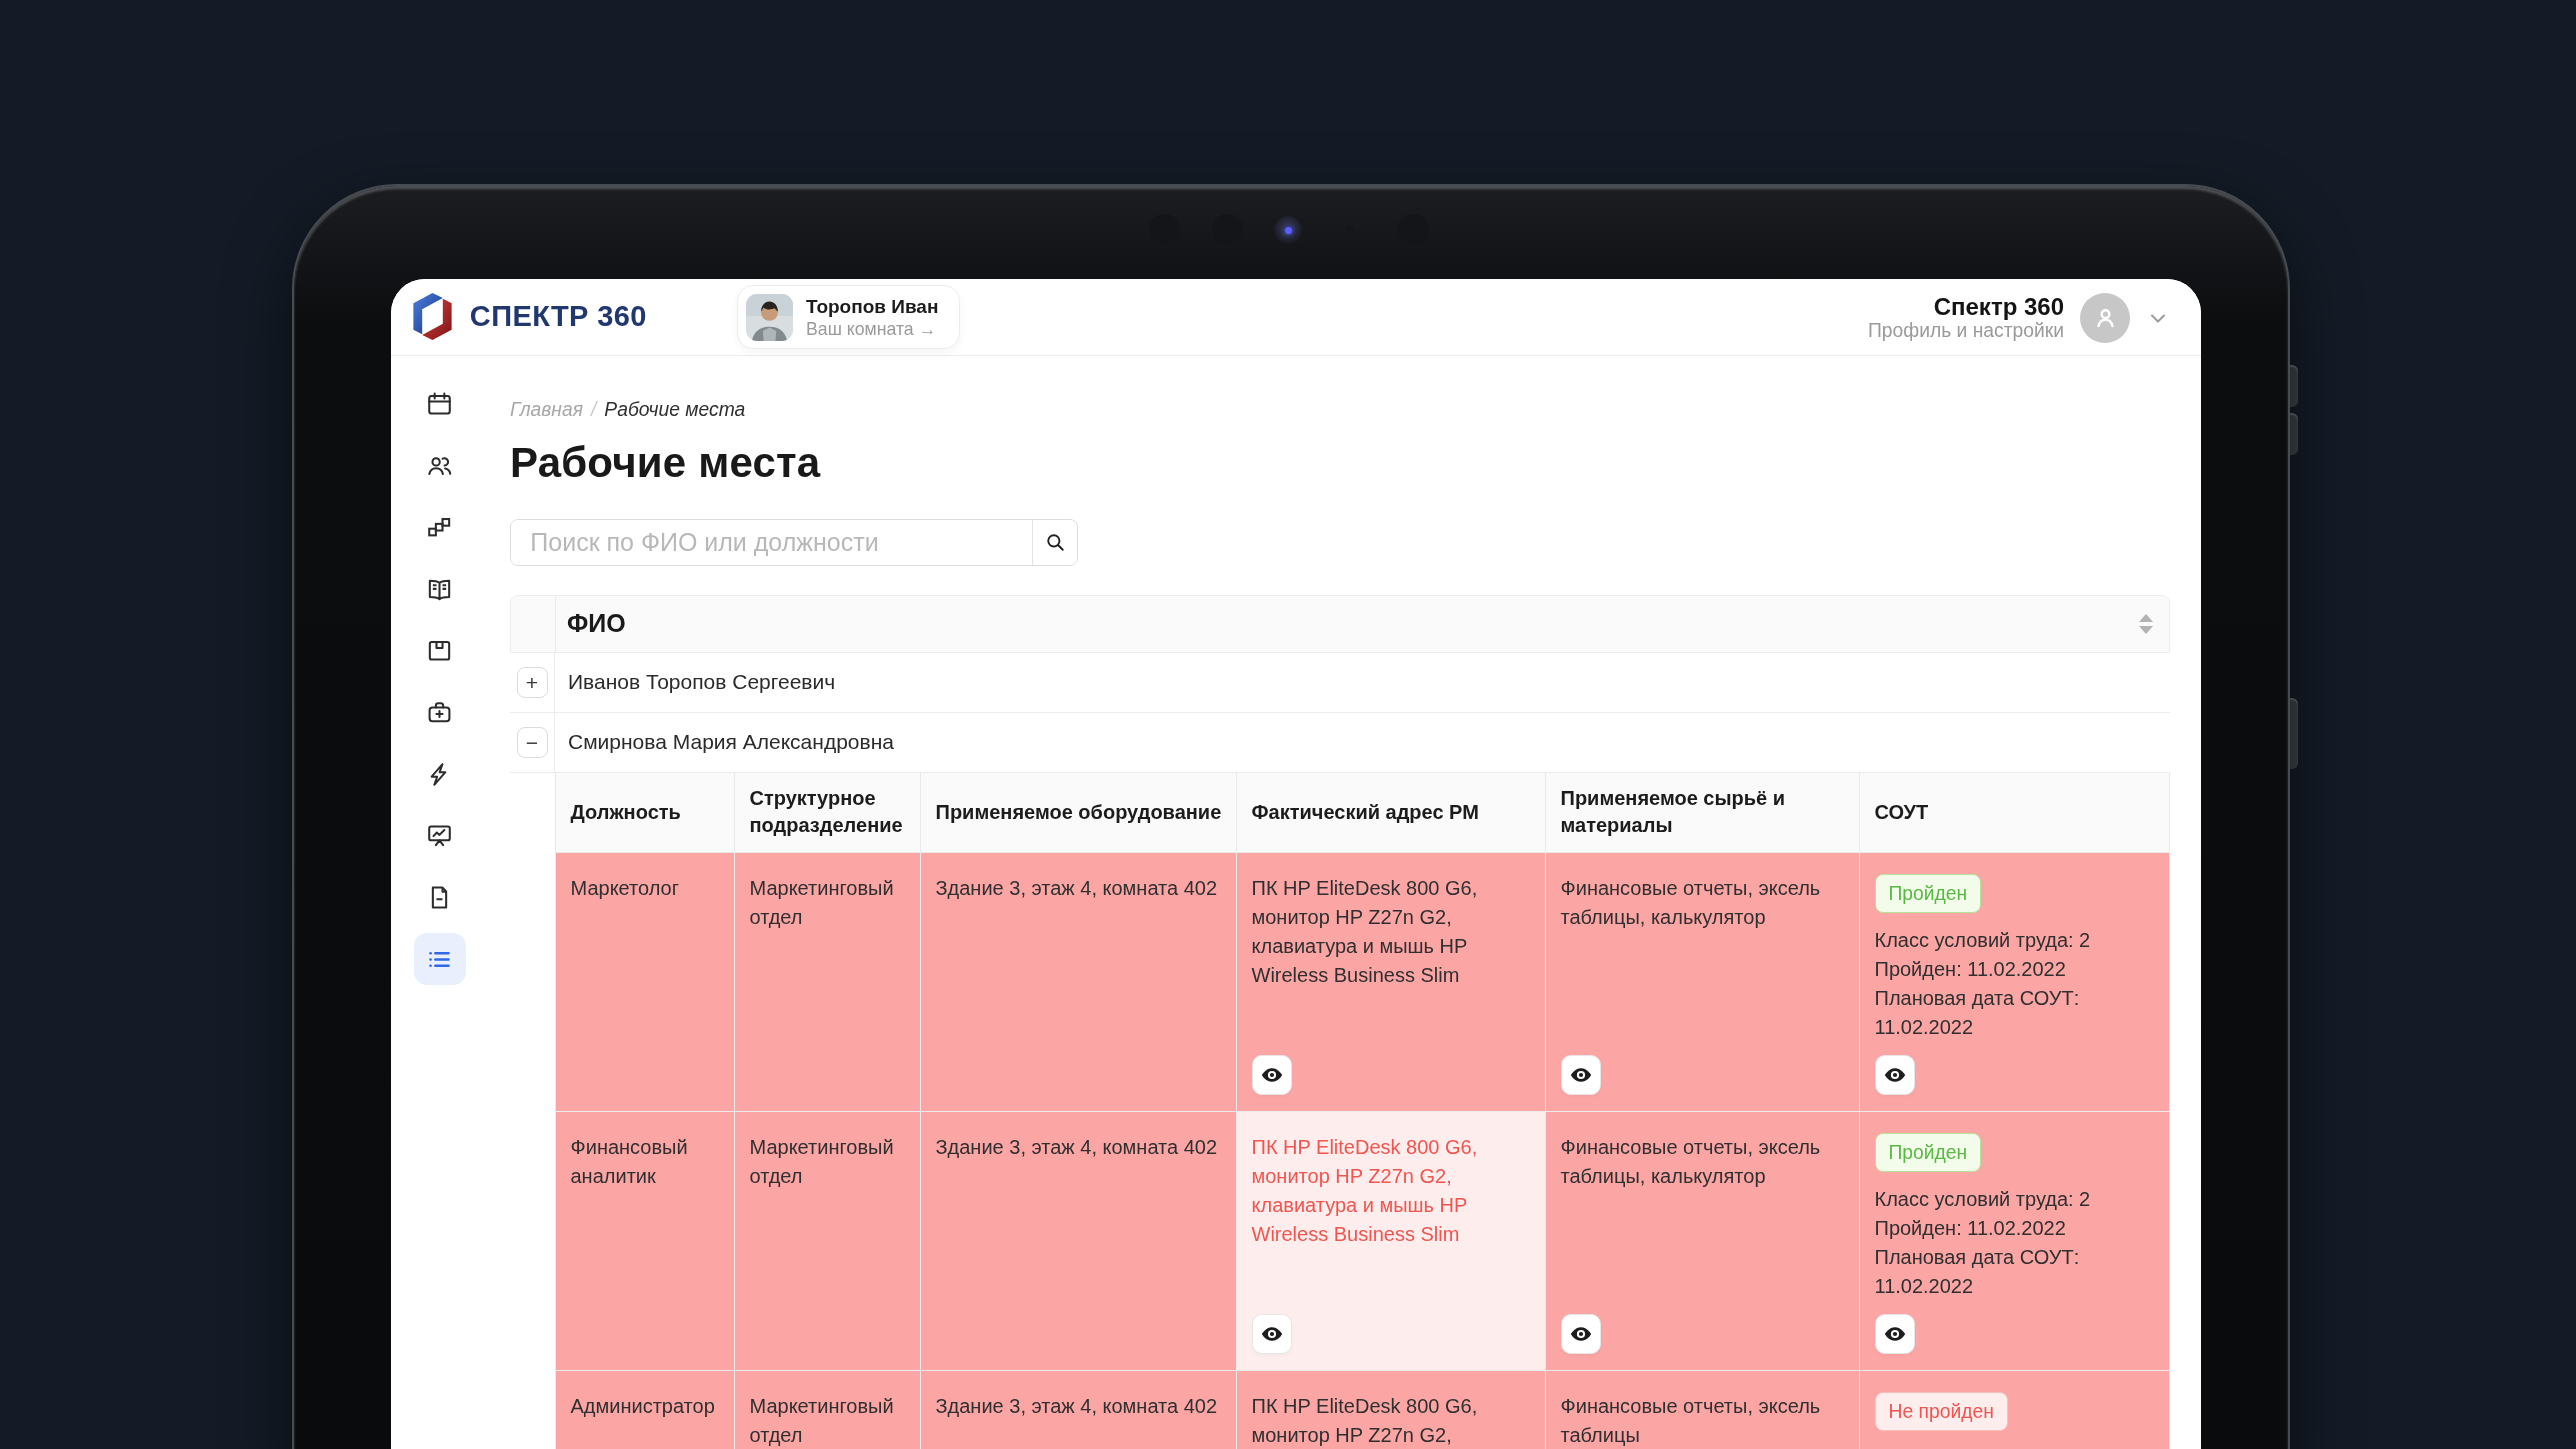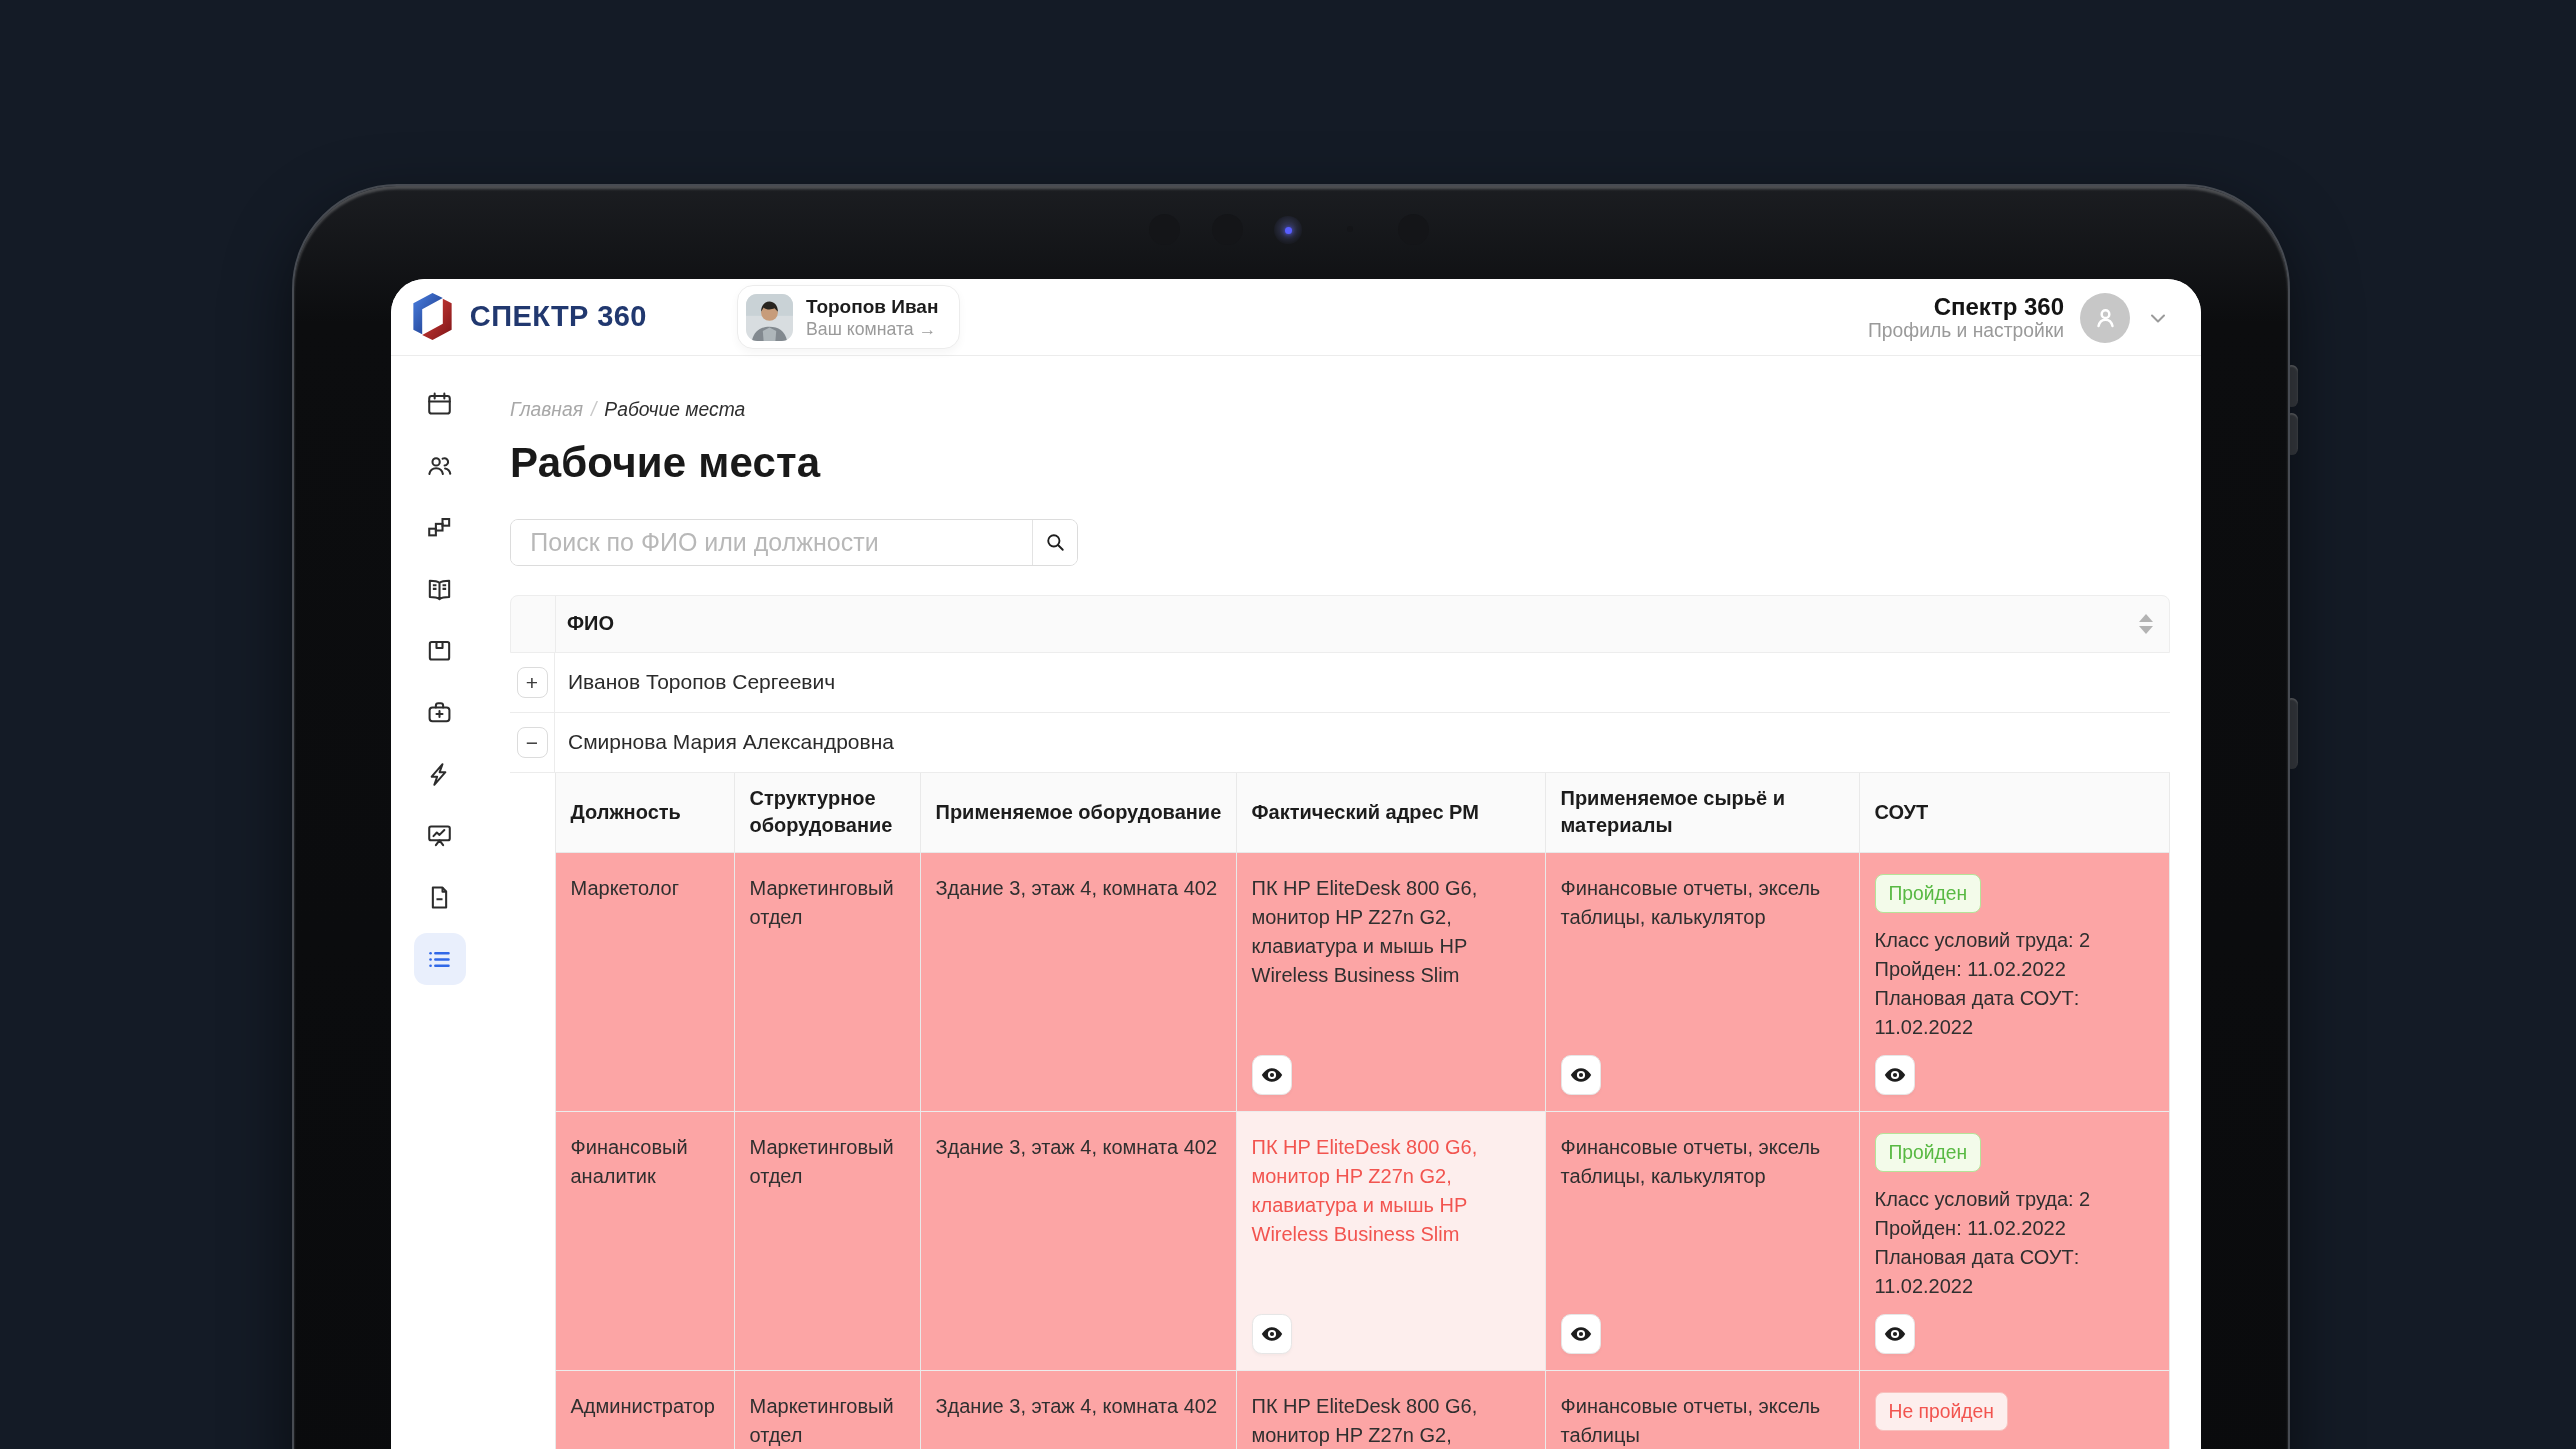--- a/index.html
+++ b/index.html
@@ -49,21 +49,21 @@
   .page-title{margin-top:17.7px;font-size:42px;font-weight:700;color:#191919;letter-spacing:0.2px;}
 
   .search-wrap{margin-top:32px;width:568px;height:47px;border:0.8px solid #dcdcdc;border-radius:8px;display:flex;overflow:hidden;background:#fff;}
   .search-input{flex:1;border:0;outline:0;padding:0 19.3px;font-size:25px;color:#333;}
   .search-input::placeholder{color:#b8b8b8;}
   .search-btn{width:45px;border:0;border-left:0.8px solid #e3e3e3;background:#fff;display:flex;align-items:center;justify-content:center;cursor:pointer;}
 
   
   .emp-table{margin-top:29px;width:1660px;}
   .fio-header{position:relative;height:58px;background:#fafafa;border:0.8px solid #ededed;border-radius:8px 8px 0 0;display:flex;align-items:center;}
-  .fio-label{font-size:20px;font-weight:700;color:#1a1a1a;margin-left:56px;}
+  .fio-label{font-size:25px;font-weight:700;color:#1a1a1a;margin-left:56px;}
   .fio-gutline{position:absolute;left:44px;top:0;bottom:0;width:0.8px;background:#ececec;}
   .sort-icon{position:absolute;right:16px;top:50%;transform:translateY(-50%);display:flex;flex-direction:column;gap:4px;}
   .sort-icon span{width:0;height:0;border-left:7.2px solid transparent;border-right:7.2px solid transparent;}
   .sort-up{border-bottom:8px solid #b3b3b3;}
   .sort-down{border-top:8px solid #b3b3b3;}
 
   .frow{position:relative;height:60px;display:grid;grid-template-columns:45px 1fr;align-items:center;border-bottom:1.6px solid #ececec;background:#fff;}
   .fgut{height:100%;border-right:0.8px solid #ececec;display:flex;align-items:center;justify-content:center;}
   .toggle-btn{width:31px;height:31px;border:0.8px solid #dcdcdc;border-radius:8px;background:#fff;font-size:21px;line-height:1;color:#3c3c3c;cursor:pointer;display:flex;align-items:center;justify-content:center;padding:0;}
   .fname{font-size:21px;color:#2b2b2b;padding-left:13px;}
@@ -264,21 +264,21 @@
           <div class="frow">
             <div class="fgut">
               <button class="toggle-btn">−</button>
             </div>
             <div class="fname">Смирнова Мария Александровна</div>
           </div>
 
           <div class="dgrid">
             <div class="dgut"></div>
             <div class="dhead-cell first">Должность</div>
-            <div class="dhead-cell">Структурное оборудование</div>
+            <div class="dhead-cell">Структурное подразделение</div>
             <div class="dhead-cell">Применяемое оборудование</div>
             <div class="dhead-cell">Фактический адрес РМ</div>
             <div class="dhead-cell">Применяемое сырьё и материалы</div>
             <div class="dhead-cell">СОУТ</div>
           </div>
 
           <div class="dgrid">
             <div class="dgut"></div>
             <div class="dcell first">Маркетолог</div>
             <div class="dcell">Маркетинговый отдел</div>

